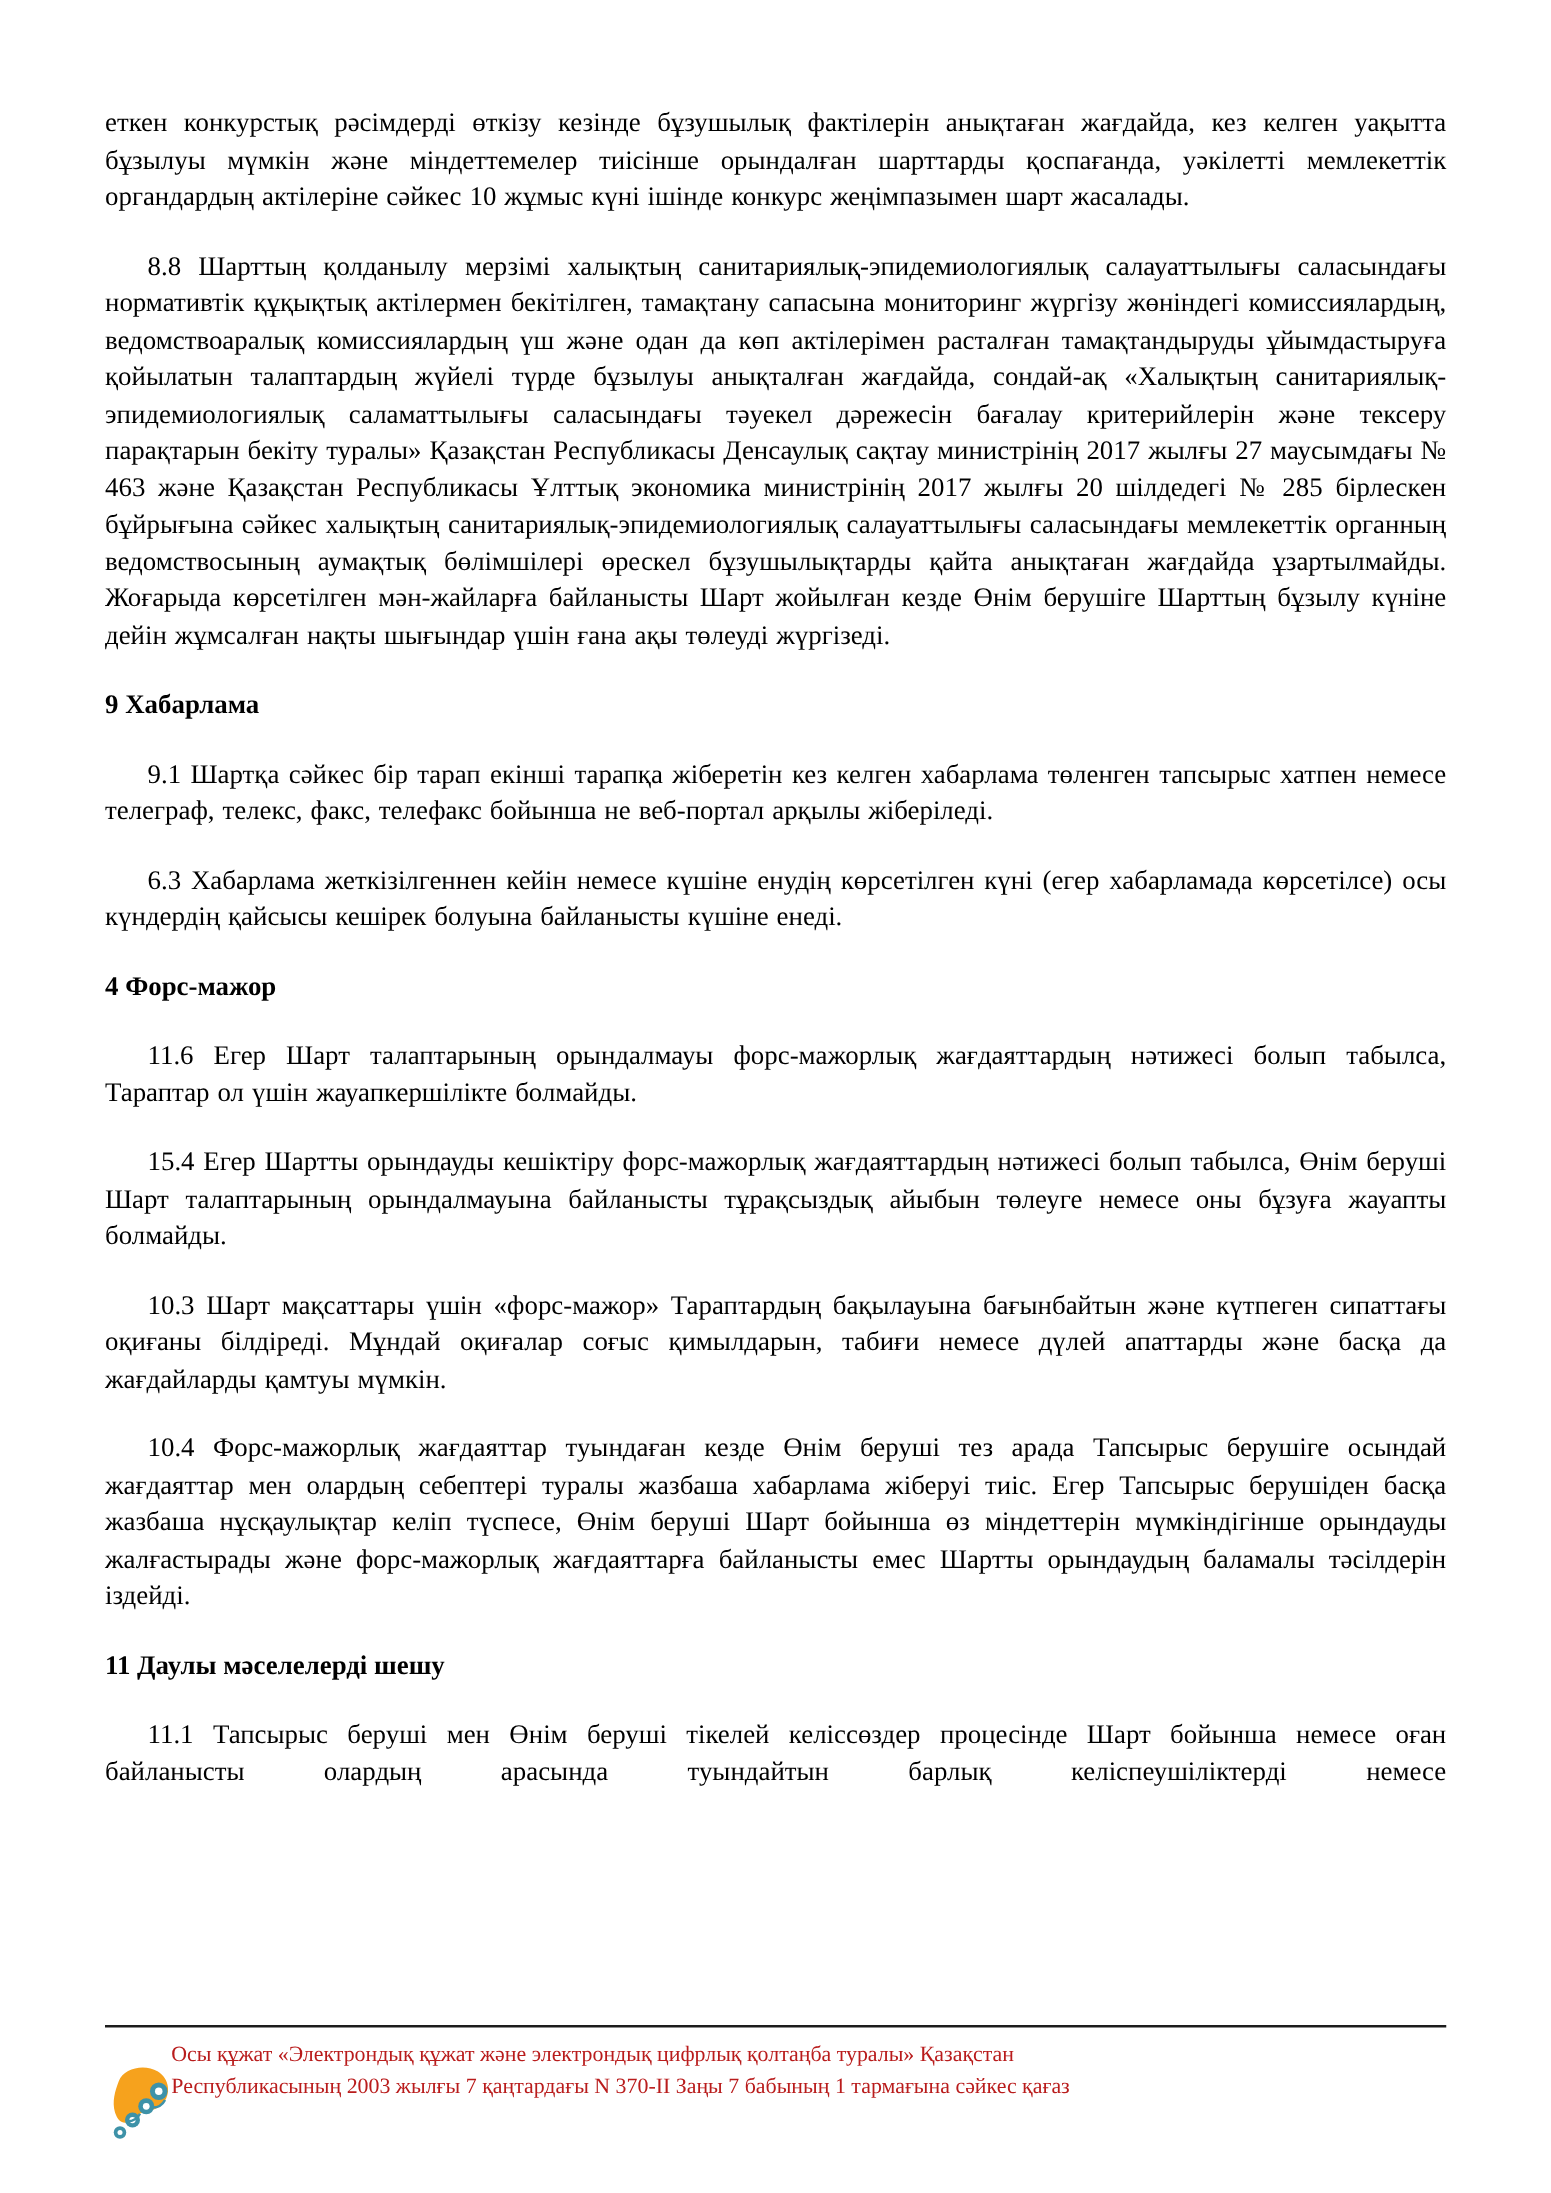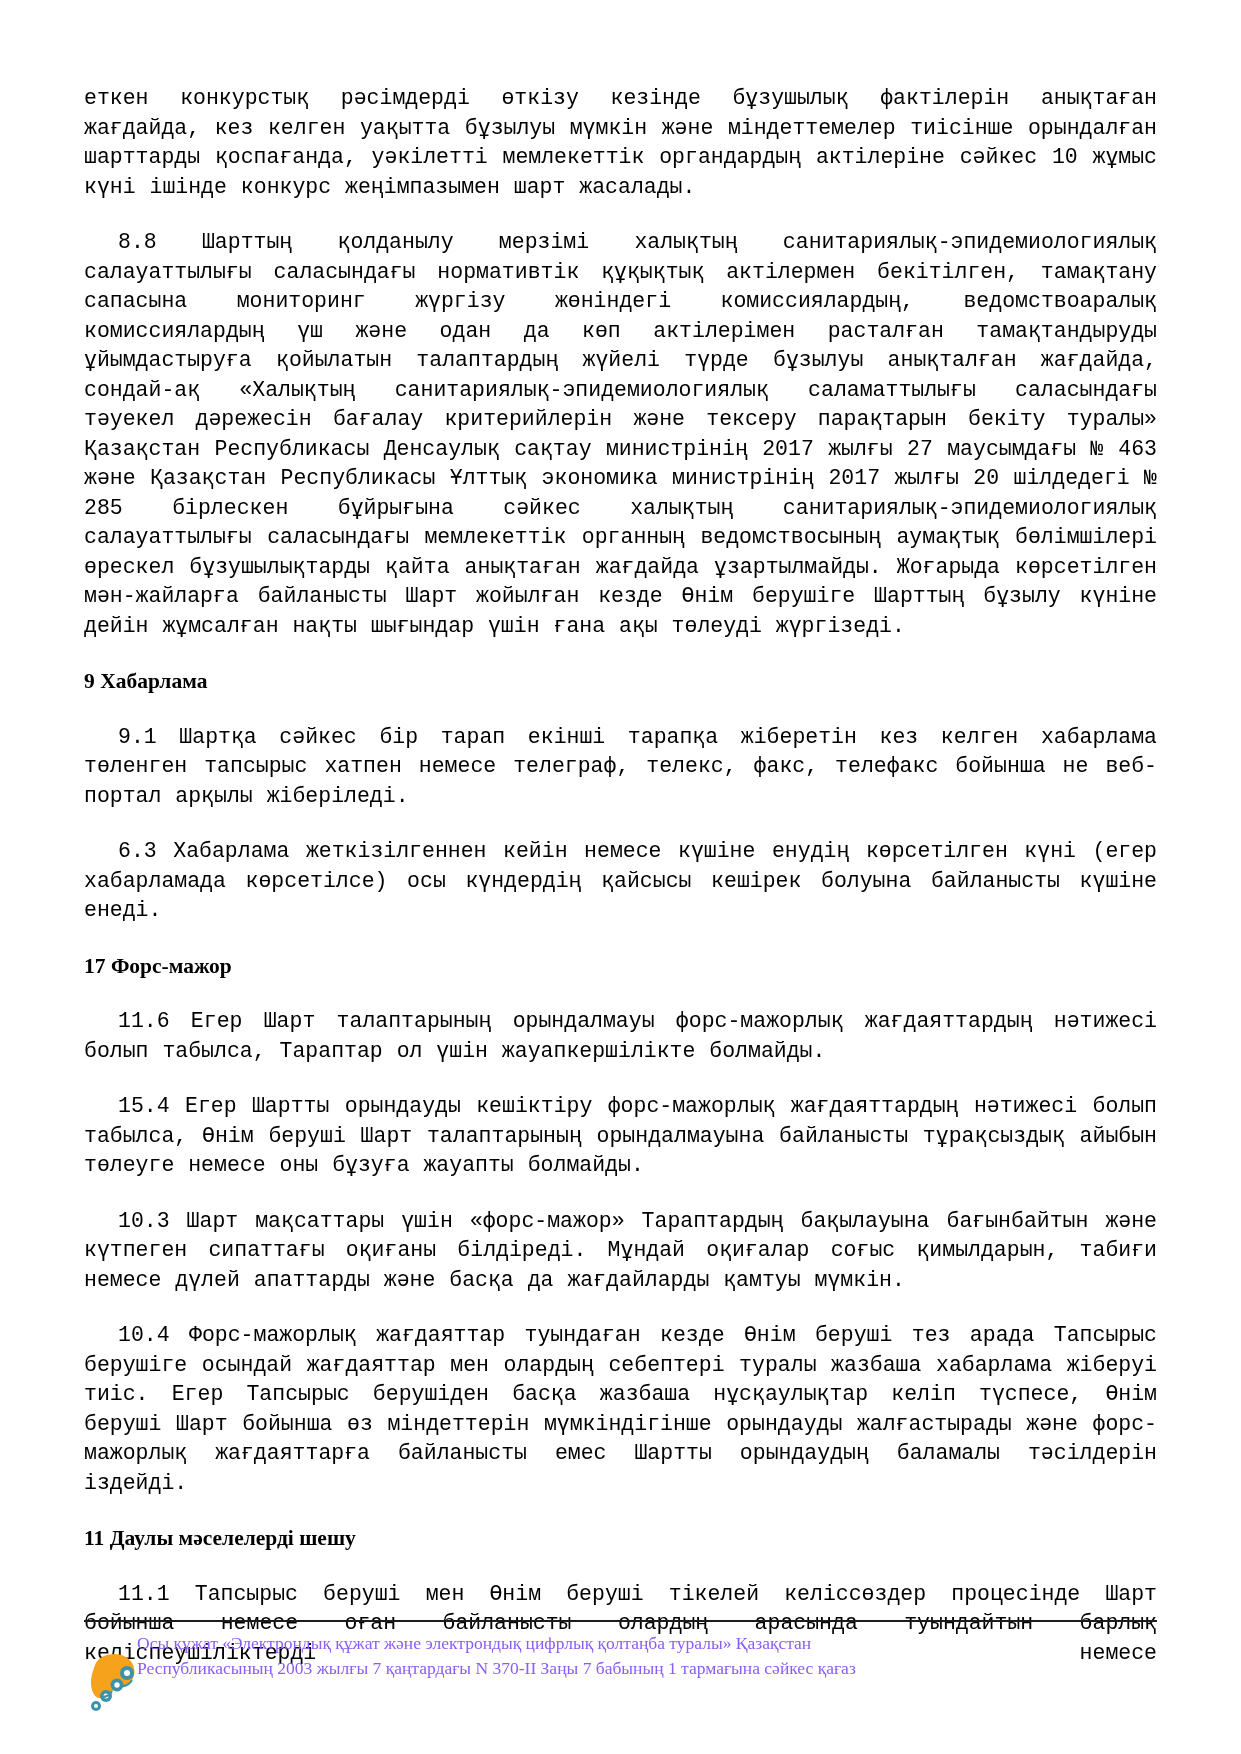--- a/index.html
+++ b/index.html
@@ -20,21 +20,20 @@
     top: 84px;
     width: 1073px;
   }
 
   .para {
     margin: 0 0 26px 0;
     font-size: 21.5px;
     line-height: 29.5px;
     text-align: justify;
     word-spacing: 1px;
-    font-family: Liberation Mono, monospace;
   }
   .para.indent { text-indent: 34px; }
   .para.cut { text-align-last: justify; }
 
   .heading {
     margin: 0 0 26px 0;
     font-size: 21.5px;
     line-height: 29.5px;
     font-weight: 700;
     text-align: left;
@@ -58,36 +57,36 @@
   }
   .stamp svg { display: block; width: 100%; height: 100%; }
 
   .footer-note {
     position: absolute;
     left: 137px;
     top: 1631px;
     width: 950px;
     font-size: 17.5px;
     line-height: 24.5px;
-    color: #8b5cf6;
+    color: #b91c1c;
   }
   .footer-note .line { white-space: nowrap; }
 </style>
 </head>
 <body>
 
 <div class="page">
 
   <div class="body-text">
     <p class="para">еткен конкурстық рәсімдерді өткізу кезінде бұзушылық фактілерін анықтаған жағдайда, кез келген уақытта бұзылуы мүмкін және міндеттемелер тиісінше орындалған шарттарды қоспағанда, уәкілетті мемлекеттік органдардың актілеріне сәйкес 10 жұмыс күні ішінде конкурс жеңімпазымен шарт жасалады.</p>
     <p class="para indent">8.8 Шарттың қолданылу мерзімі халықтың санитариялық-эпидемиологиялық салауаттылығы саласындағы нормативтік құқықтық актілермен бекітілген, тамақтану сапасына мониторинг жүргізу жөніндегі комиссиялардың, ведомствоаралық комиссиялардың үш және одан да көп актілерімен расталған тамақтандыруды ұйымдастыруға қойылатын талаптардың жүйелі түрде бұзылуы анықталған жағдайда, сондай-ақ «Халықтың санитариялық-эпидемиологиялық саламаттылығы саласындағы тәуекел дәрежесін бағалау критерийлерін және тексеру парақтарын бекіту туралы» Қазақстан Республикасы Денсаулық сақтау министрінің 2017 жылғы 27 маусымдағы № 463 және Қазақстан Республикасы Ұлттық экономика министрінің 2017 жылғы 20 шілдедегі № 285 бірлескен бұйрығына сәйкес халықтың санитариялық-эпидемиологиялық салауаттылығы саласындағы мемлекеттік органның ведомствосының аумақтық бөлімшілері өрескел бұзушылықтарды қайта анықтаған жағдайда ұзартылмайды. Жоғарыда көрсетілген мән-жайларға байланысты Шарт жойылған кезде Өнім берушіге Шарттың бұзылу күніне дейін жұмсалған нақты шығындар үшін ғана ақы төлеуді жүргізеді.</p>
     <h2 class="heading">9 Хабарлама</h2>
     <p class="para indent">9.1 Шартқа сәйкес бір тарап екінші тарапқа жіберетін кез келген хабарлама төленген тапсырыс хатпен немесе телеграф, телекс, факс, телефакс бойынша не веб-портал арқылы жіберіледі.</p>
     <p class="para indent">6.3 Хабарлама жеткізілгеннен кейін немесе күшіне енудің көрсетілген күні (егер хабарламада көрсетілсе) осы күндердің қайсысы кешірек болуына байланысты күшіне енеді.</p>
-    <h2 class="heading">17 Форс-мажор</h2>
+    <h2 class="heading">4 Форс-мажор</h2>
     <p class="para indent">11.6 Егер Шарт талаптарының орындалмауы форс-мажорлық жағдаяттардың нәтижесі болып табылса, Тараптар ол үшін жауапкершілікте болмайды.</p>
     <p class="para indent">15.4 Егер Шартты орындауды кешіктіру форс-мажорлық жағдаяттардың нәтижесі болып табылса, Өнім беруші Шарт талаптарының орындалмауына байланысты тұрақсыздық айыбын төлеуге немесе оны бұзуға жауапты болмайды.</p>
     <p class="para indent">10.3 Шарт мақсаттары үшін «форс-мажор» Тараптардың бақылауына бағынбайтын және күтпеген сипаттағы оқиғаны білдіреді. Мұндай оқиғалар соғыс қимылдарын, табиғи немесе дүлей апаттарды және басқа да жағдайларды қамтуы мүмкін.</p>
     <p class="para indent">10.4 Форс-мажорлық жағдаяттар туындаған кезде Өнім беруші тез арада Тапсырыс берушіге осындай жағдаяттар мен олардың себептері туралы жазбаша хабарлама жіберуі тиіс. Егер Тапсырыс берушіден басқа жазбаша нұсқаулықтар келіп түспесе, Өнім беруші Шарт бойынша өз міндеттерін мүмкіндігінше орындауды жалғастырады және форс-мажорлық жағдаяттарға байланысты емес Шартты орындаудың баламалы тәсілдерін іздейді.</p>
     <h2 class="heading">11 Даулы мәселелерді шешу</h2>
     <p class="para indent cut">11.1 Тапсырыс беруші мен Өнім беруші тікелей келіссөздер процесінде Шарт бойынша немесе оған байланысты олардың арасында туындайтын барлық келіспеушіліктерді немесе</p>
   </div>
 
   <div class="footer-rule"></div>
 

